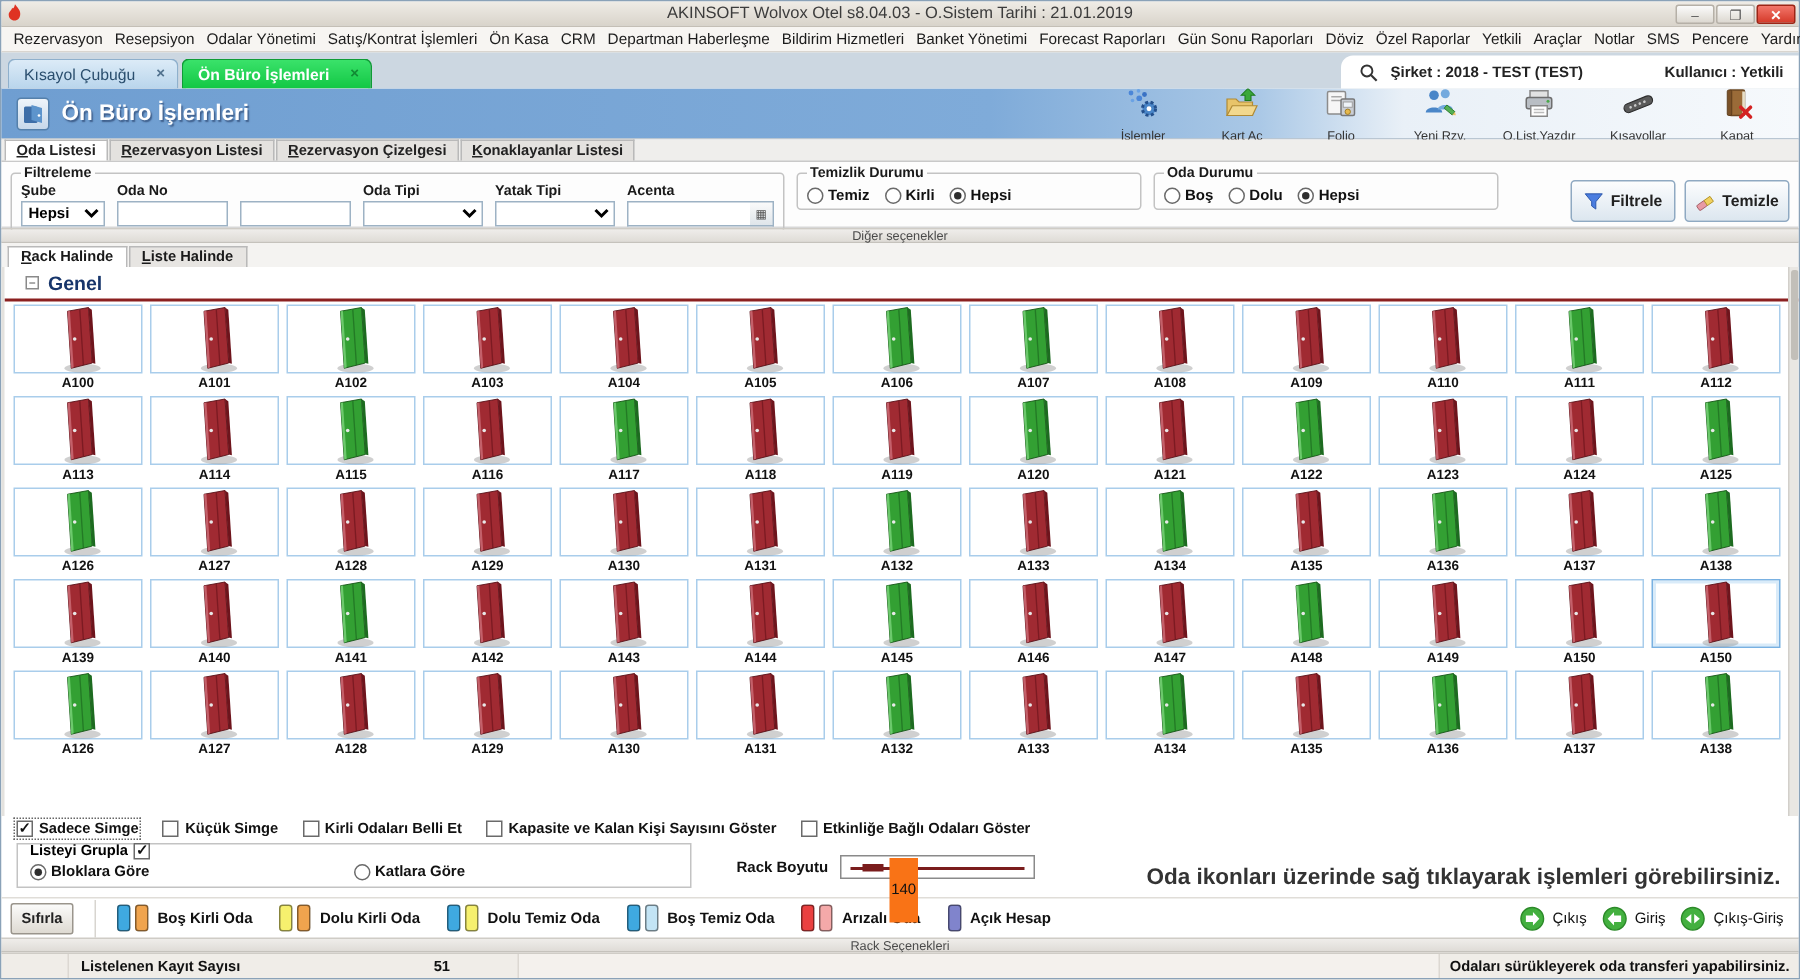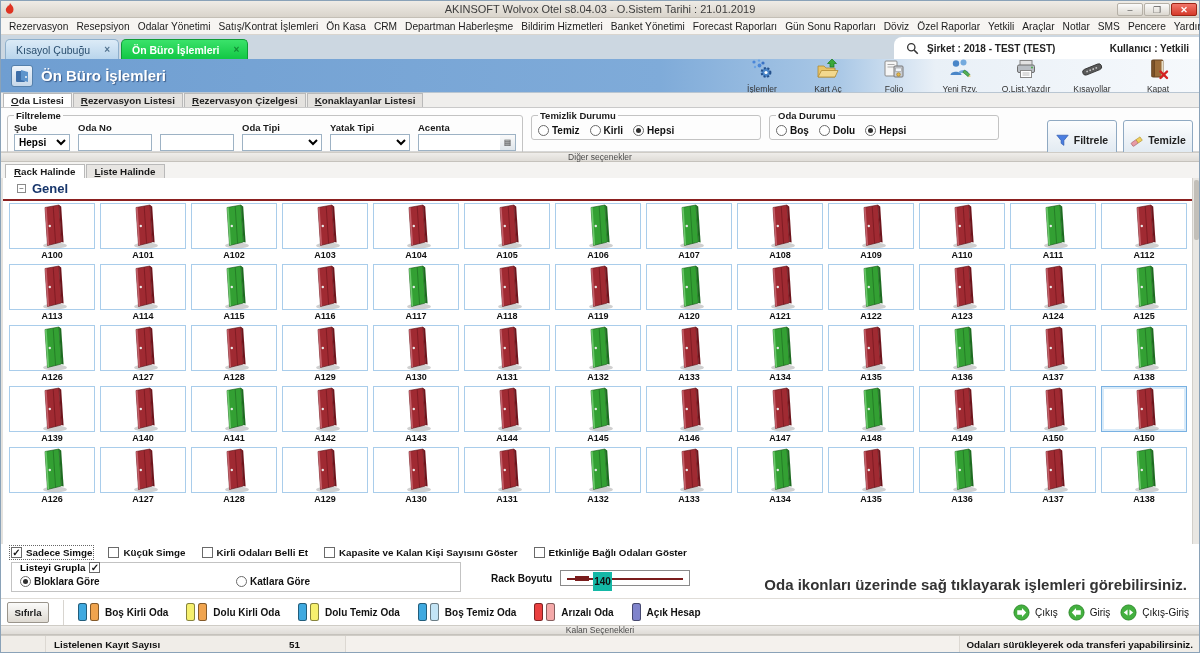--- a/index.html
+++ b/index.html
@@ -52,21 +52,21 @@
   .field .flabel { font-size:9.5px; font-weight:bold; color:#1a1a1a; }
   .ctl { height:17px; border:1px solid #9db2c4; background:#fff; font-size:10px; font-weight:bold; padding:0 2px; }
   select.ctl { padding:0; }
   .acenta { display:flex; }
   .mini-btn { width:16px; height:17px; border:1px solid #9db2c4; border-left:none; background:linear-gradient(#fafafa,#dfe5ea); font-size:8px; line-height:15px; text-align:center; color:#555; }
   .radioline { display:flex; gap:10px; align-items:center; padding-top:3px; }
   .radio { display:flex; align-items:center; gap:3px; font-size:10px; font-weight:bold; color:#111; }
   .rdot { width:11px; height:11px; border-radius:50%; border:1px solid #6a6a6a; background:#fff; position:relative; }
   .rdot.on::after { content:""; position:absolute; left:2px; top:2px; width:5px; height:5px; border-radius:50%; background:#2e2e2e; }
   .filterbtns { margin-left:auto; display:flex; gap:6px; align-items:center; padding-top:10px; }
-  .fbtn { height:40px; min-width:70px; display:flex; align-items:center; justify-content:center; gap:5px; font-size:10.5px; font-weight:bold; color:#222; background:linear-gradient(#fcfdfe,#dce6ef); border:1px solid #8fa9c2; border-radius:3px; }
+  .fbtn { height:28px; min-width:70px; display:flex; align-items:center; justify-content:center; gap:5px; font-size:10.5px; font-weight:bold; color:#222; background:linear-gradient(#fcfdfe,#dce6ef); border:1px solid #8fa9c2; border-radius:3px; }
 
   
   .graybar { height:10px; flex:0 0 10px; background:linear-gradient(#efedea,#dfdcd7); border-top:1px solid #cfccc6; border-bottom:1px solid #c5c2bc; display:flex; align-items:center; justify-content:center; font-size:8.5px; color:#4a4a4a; }
 
   
   .viewtabs { height:16px; flex:0 0 16px; background:#f4f3f1; display:flex; align-items:flex-end; padding-left:4px; }
   .vtab { font-size:9.8px; font-weight:bold; color:#1a1a1a; padding:1px 8px; border:1px solid #b9b9b9; border-bottom:none; background:#e7e5e2; margin-right:1px; }
   .vtab.active { background:#fff; }
 
   
@@ -91,21 +91,21 @@
   .optrow2 { flex:0 0 38px; display:flex; align-items:flex-start; padding:2px 10px 0 10px; background:#fff; gap:30px; position:relative; }
   .groupbox { width:450px; border:1px solid #c3c3c3; padding:1px 8px 4px 8px; }
   .groupbox .glegend { display:flex; align-items:center; gap:4px; font-size:9.8px; font-weight:bold; margin-top:-2px; }
   .groupbox .radios { display:flex; gap:0; padding-top:3px; }
   .groupbox .radio { width:220px; }
   .rackboyutu { display:flex; align-items:center; gap:8px; padding-top:8px; }
   .rackboyutu .rlabel { font-size:10px; font-weight:bold; color:#111; }
   .sliderbox { width:130px; height:16px; border:1px solid #8a8a8a; background:#fff; position:relative; display:flex; align-items:center; }
   .sliderbox .track { position:absolute; left:6px; right:6px; top:7px; height:2px; background:#7a1d1d; }
   .sliderbox .thumb2 { position:absolute; left:14px; top:5px; width:14px; height:5px; background:#7a1d1d; }
-  .sliderbox .val { position:absolute; left:32px; top:1px; font-size:10px; font-weight:bold; color:#111; background:#14b8a6; padding:4px 1px; }
+  .sliderbox .val { position:absolute; left:32px; top:1px; font-size:10px; font-weight:normal; color:#111; background:#f97316; padding:16px 1px; }
   .hint { position:absolute; right:12px; top:16px; font-size:15px; font-weight:bold; color:#333; }
 
   
   .legendrow { flex:0 0 27px; display:flex; align-items:center; background:#fff; border-top:1px solid #e0ddd8; padding:0 10px 0 6px; gap:14px; }
   .resetbtn { height:21px; width:42px; font-size:9.8px; font-weight:bold; color:#222; background:linear-gradient(#fbfbfa,#dedad2); border:1px solid #9a958c; border-radius:2px; display:flex; align-items:center; justify-content:center; }
   .lsep { width:1px; height:25px; background:#d8d5d0; }
   .litem { display:flex; align-items:center; gap:6px; }
   .swatches { display:flex; gap:3px; }
   .sw { width:9px; height:18px; border-radius:2.5px; border:1px solid rgba(0,0,0,.45); }
   .litem .llabel { font-size:10px; font-weight:bold; color:#111; }
@@ -1372,21 +1372,21 @@
               <polygon points="4,9 8,5.7 8,12.3" fill="#fff"></polygon>
               <polygon points="14,9 10,5.7 10,12.3" fill="#fff"></polygon>
             </svg>
           </span>
           <span>Çıkış-Giriş</span>
         </span>
       </span>
   </div>
 
   <div class="graybar">
-      <span>Kalan Seçenekleri</span>
+      <span>Rack Seçenekleri</span>
     </div>
 
   <div class="statusbar">
     <span class="seg1"></span>
     <span class="seg2">
       <span>Listelenen Kayıt Sayısı</span>
       <span class="count">51</span>
     </span>
     <span class="seg3"></span>
     <span class="segr">Odaları sürükleyerek oda transferi yapabilirsiniz.</span>

